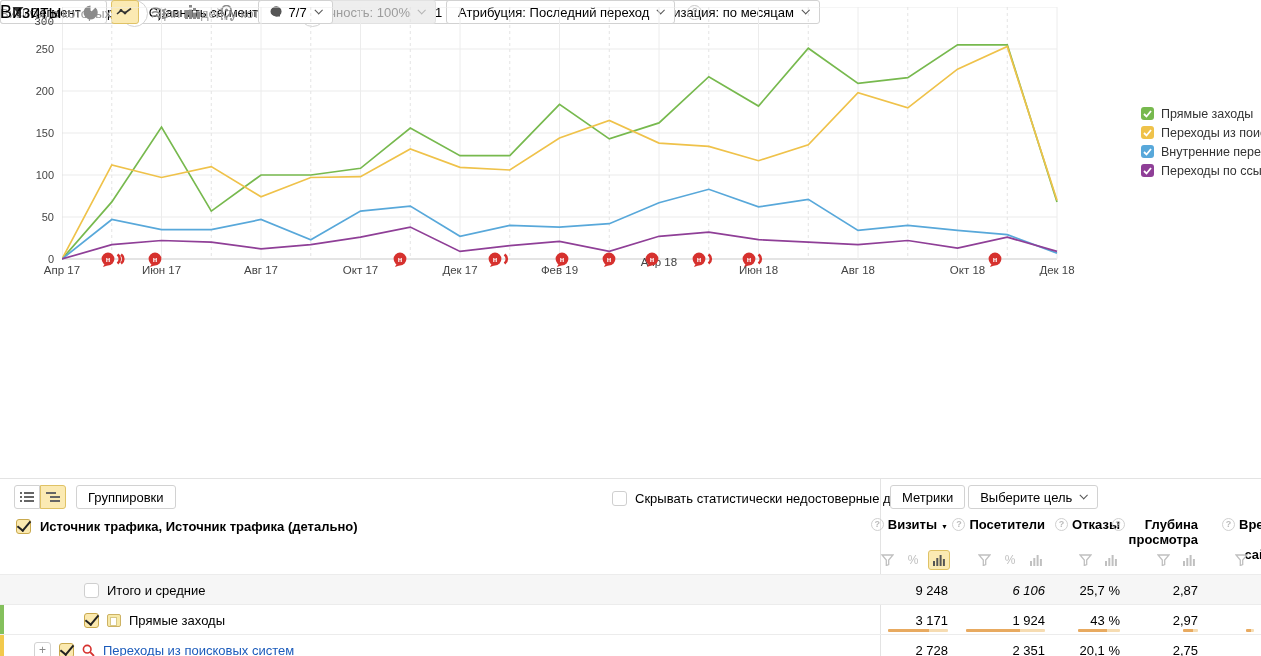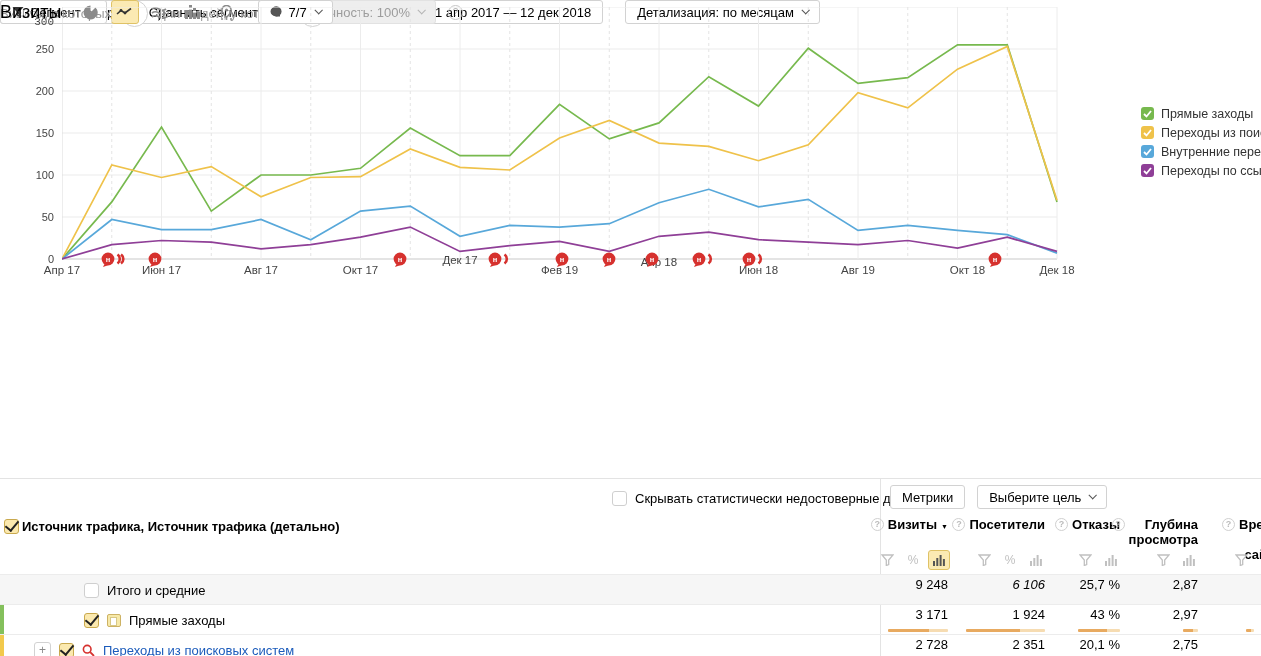--- a/index.html
+++ b/index.html
@@ -60,23 +60,23 @@
   .toggle:first-child { border-radius:3px 0 0 3px; }
   .toggle.sel { background:#fbeab3; border-color:#dfc266; border-radius:0 3px 3px 0; }
   .groupings { margin-left:10px; }
   .hide-box { position:absolute; top:10px; left:612px; display:flex; align-items:center; gap:8px; }
   .cb { width:15px; height:15px; border:1px solid #cfcfcf; border-radius:3px; background:#fff; display:inline-block; cursor:pointer; flex:0 0 auto;}
   .cb.checked { background:#fbe9af; border-color:#c9a94e; position:relative; }
   .cb.checked:after { content:""; position:absolute; left:3px; top:-2px; width:6px; height:11px;
     border-right:2px solid #222; border-bottom:2px solid #222; transform:rotate(40deg); }
   .hide-label { font-size:13px; color:#000; }
   .gear { color:#9a9a9a; font-size:16px; margin-left:6px; cursor:pointer; }
-  .t-actions { position:absolute; top:6px; left:890px; display:flex; gap:12px; }
-
-  .dim-header { position:absolute; top:40px; left:4px; display:flex; align-items:flex-start; gap:3px; }
+  .t-actions { position:absolute; top:6px; left:890px; display:flex; gap:3px; }
+
+  .dim-header { position:absolute; top:40px; left:16px; display:flex; align-items:flex-start; gap:9px; }
   .dim-header .lbl { font-size:13px; font-weight:bold; }
 
   .cols { position:absolute; top:38px; left:880px; right:-20px; display:flex; }
   .col { position:relative; }
   .col-head { display:flex; align-items:flex-start; justify-content:flex-end; gap:4px;
     font-size:13px; font-weight:bold; padding-right:2px; line-height:15px; text-align:right;}
   .qicon { width:13px; height:13px; border-radius:50%; border:1px solid #d0d0d0; color:#bbb; font-size:9px;
     display:inline-flex; align-items:center; justify-content:center; margin-top:1px; flex:0 0 auto;}
   .sort { font-size:9px; margin-top:2px; }
   .col-filters { position:absolute; top:33px; right:0; display:flex; gap:4px; justify-content:flex-end; }
@@ -90,21 +90,21 @@
   .stripe { position:absolute; left:0; top:0; bottom:0; width:4px; }
   .trow-left { position:absolute; left:0; top:0; height:30px; display:flex; align-items:center; gap:8px; }
   .trow-label { font-size:13px; }
   .trow-label.link { color:#1b5bbb; cursor:pointer; }
   .expand { width:17px; height:17px; border:1px solid #d2d2d2; border-radius:3px; background:#fff; color:#888;
     font-size:12px; line-height:14px; text-align:center; cursor:pointer; }
   .direct-ic { width:14px; height:13px; background:#f7e9a8; border:1px solid #cdb264; border-radius:2px; position:relative; }
   .direct-ic:after { content:""; position:absolute; left:2px; top:2px; width:5px; height:7px; background:#fff; border:1px solid #d8c887;}
   .cells { position:absolute; left:880px; top:0; height:30px; display:flex; }
   .cell { position:relative; height:30px; font-size:13px; }
-  .cell .val { position:absolute; right:2px; top:2px;margin-left:15px; }
+  .cell .val { position:absolute; right:2px; top:8px;margin-left:15px; }
   .cell .bar { position:absolute; right:2px; bottom:3px; height:3px; border-radius:1px;
     background:linear-gradient(90deg,#e8aa60 0%,#e8aa60 68%,#f6dcb2 68%,#f6dcb2 100%); }
   svg { display:block; }
 </style>
 </head>
 <body>
 
 <div class="app">
 
   <div class="row1">
@@ -155,20 +155,24 @@
         <svg width="14" height="13" viewBox="0 0 14 13">
           <path d="M4,1 C4,1 7,5.2 7,7.3 A3,3 0 0 1 1,7.3 C1,5.2 4,1 4,1 Z" fill="#333"></path>
           <path d="M10,3 C10,3 12.6,6.6 12.6,8.4 A2.6,2.6 0 0 1 7.4,8.4 C7.4,6.6 10,3 10,3 Z" fill="none" stroke="#333" stroke-width="1.1"></path>
         </svg>
       </span>
       <span>Сравнить сегменты</span>
         <i class="chev"></i>
     </button>
     <button class="btn disabled">
       <span>Точность: 100%</span>
+        <i class="chev"></i>
+    </button>
+    <button class="btn">
+      <span>Атрибуция: Последний переход</span>
         <i class="chev"></i>
     </button>
     <span class="help-circle">?</span>
   </div>
 
   <div class="row3">
     <span class="muted">Визиты, в которых</span>
     <button class="plus-btn">+</button>
     <span class="muted">для людей, у которых</span>
     <button class="plus-btn">+</button>
@@ -276,25 +280,25 @@
         <polyline points="0.0,252.0 49.8,194.9 99.5,120.1 149.3,204.1 199.0,168.0 248.8,168.0 298.5,161.3 348.3,121.0 398.0,148.7 447.8,148.7 497.5,97.4 547.3,131.9 597.0,115.9 646.8,69.7 696.5,99.1 746.3,41.2 796.0,76.4 845.8,70.6 895.5,37.8 945.3,37.8 995.0,194.9" fill="none" stroke="#77b94e" stroke-width="1.7"></polyline>
         <polyline points="0.0,252.0 49.8,157.9 99.5,170.5 149.3,159.6 199.0,189.8 248.8,170.5 298.5,169.7 348.3,142.0 398.0,160.4 447.8,163.0 497.5,131.0 547.3,113.4 597.0,136.1 646.8,139.4 696.5,153.7 746.3,137.8 796.0,85.7 845.8,100.8 895.5,62.2 945.3,39.5 995.0,193.2" fill="none" stroke="#efc24a" stroke-width="1.7"></polyline>
         <polyline points="0.0,252.0 49.8,212.5 99.5,222.6 149.3,222.6 199.0,212.5 248.8,232.7 298.5,204.1 348.3,199.1 398.0,229.3 447.8,218.4 497.5,220.1 547.3,216.7 597.0,195.7 646.8,182.3 696.5,199.9 746.3,192.4 796.0,223.4 845.8,218.4 895.5,223.4 945.3,227.6 995.0,246.1" fill="none" stroke="#58a8da" stroke-width="1.7"></polyline>
         <polyline points="0.0,252.0 49.8,237.7 99.5,233.5 149.3,235.2 199.0,241.9 248.8,237.7 298.5,230.2 348.3,220.1 398.0,244.4 447.8,238.6 497.5,234.4 547.3,244.4 597.0,229.3 646.8,225.1 696.5,232.7 746.3,235.2 796.0,237.7 845.8,233.5 895.5,241.1 945.3,230.2 995.0,244.4" fill="none" stroke="#8f3f97" stroke-width="1.7"></polyline>
       </svg>
     <div id="xlabels">
         <div class="xlabel" style="left: 62px; top: 264px;">Апр 17</div>
         <div class="xlabel" style="left: 161.5px; top: 264px;">Июн 17</div>
         <div class="xlabel" style="left: 261px; top: 264px;">Авг 17</div>
         <div class="xlabel" style="left: 360.5px; top: 264px;">Окт 17</div>
-        <div class="xlabel" style="left: 460px; top: 254px; text-align: center;">Дек 17</div>
+        <div class="xlabel" style="left: 460px; top: 264px; text-align: center;">Дек 17</div>
         <div class="xlabel" style="left: 559.5px; top: 264px;">Фев 19</div>
         <div class="xlabel" style="left: 659px; top: 256px;">Апр 18</div>
         <div class="xlabel" style="left: 758.5px; top: 264px;">Июн 18</div>
-        <div class="xlabel" style="left: 858px; top: 264px;">Авг 19</div>
+        <div class="xlabel" style="left: 858px; top: 264px;">Авг 18</div>
         <div class="xlabel" style="left: 957.5px; top: 264px; margin-left: 10px;">Окт 18</div>
         <div class="xlabel" style="left: 1057px; top: 264px;">Дек 18</div>
       </div>
     <div id="markers">
         <div class="marker" style="left: 100.77px; top: 252px;">
           <svg width="28" height="16" viewBox="0 0 28 16">
     <path d="M16.5,2.5 a5.5,5.5 0 0 1 0,9" stroke="#d6312e" stroke-width="2.6" fill="none"></path>
             <path d="M20,2.5 a5.5,5.5 0 0 1 0,9" stroke="#d6312e" stroke-width="2.6" fill="none"></path>
     <circle cx="7" cy="7" r="6.4" fill="#d6312e"></circle>
     <path d="M3.5,12 L2,15 L7,13.2 Z" fill="#d6312e"></path>
@@ -406,20 +410,46 @@
             </svg>
           </span>
           <span class="legend-label">Переходы по ссылкам на сайтах</span>
         </div>
       </div>
   </div>
 
   <div class="table-sec">
     <div class="vsep"></div>
 
+    <div class="t-toolbar">
+      <span class="toggle">
+        <svg width="14" height="12" viewBox="0 0 14 12">
+            <g fill="#666">
+              <rect x="0" y="1" width="2" height="2"></rect>
+              <rect x="4" y="1" width="10" height="2"></rect>
+              <rect x="0" y="5" width="2" height="2"></rect>
+              <rect x="4" y="5" width="10" height="2"></rect>
+              <rect x="0" y="9" width="2" height="2"></rect>
+              <rect x="4" y="9" width="10" height="2"></rect>
+            </g>
+          </svg>
+      </span>
+      <span class="toggle sel">
+        <svg width="14" height="12" viewBox="0 0 14 12">
+            <g fill="#666">
+              <rect x="0" y="1" width="10" height="2"></rect>
+              <rect x="4" y="5" width="10" height="2"></rect>
+              <rect x="4" y="9" width="10" height="2"></rect>
+            </g>
+          </svg>
+      </span>
+      <button class="btn groupings">
+        <span>Группировки</span>
+      </button>
+    </div>
 
     <div class="hide-box">
       <span class="cb"></span>
       <span class="hide-label">Скрывать статистически недостоверные данн...</span>
       <span class="gear">⚙</span>
     </div>
 
     <div class="t-actions">
       <button class="btn">
         <span>Метрики</span>

